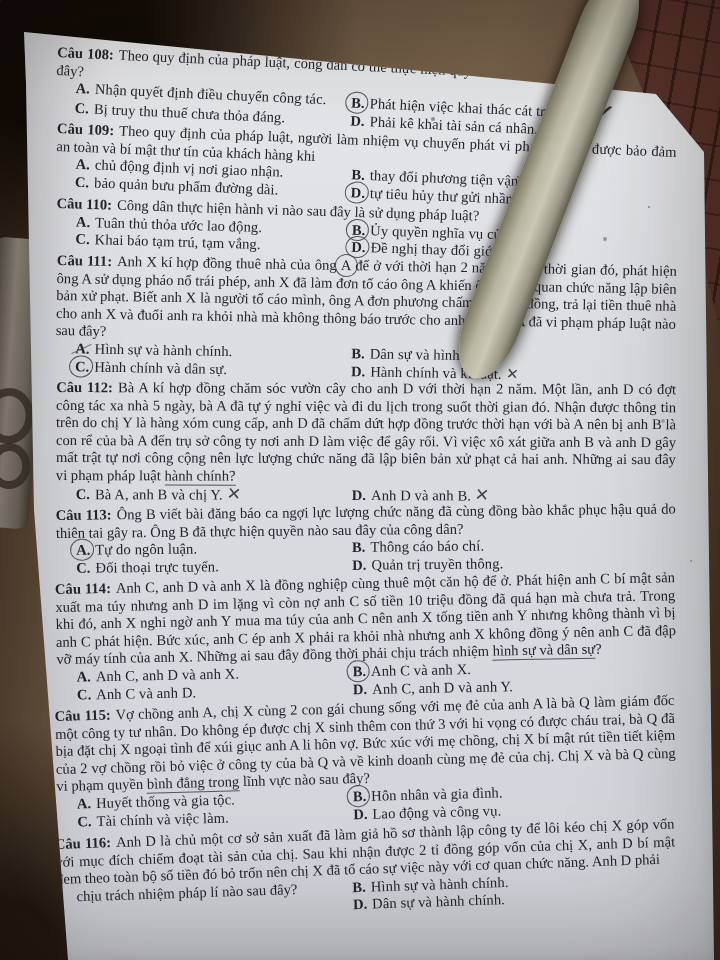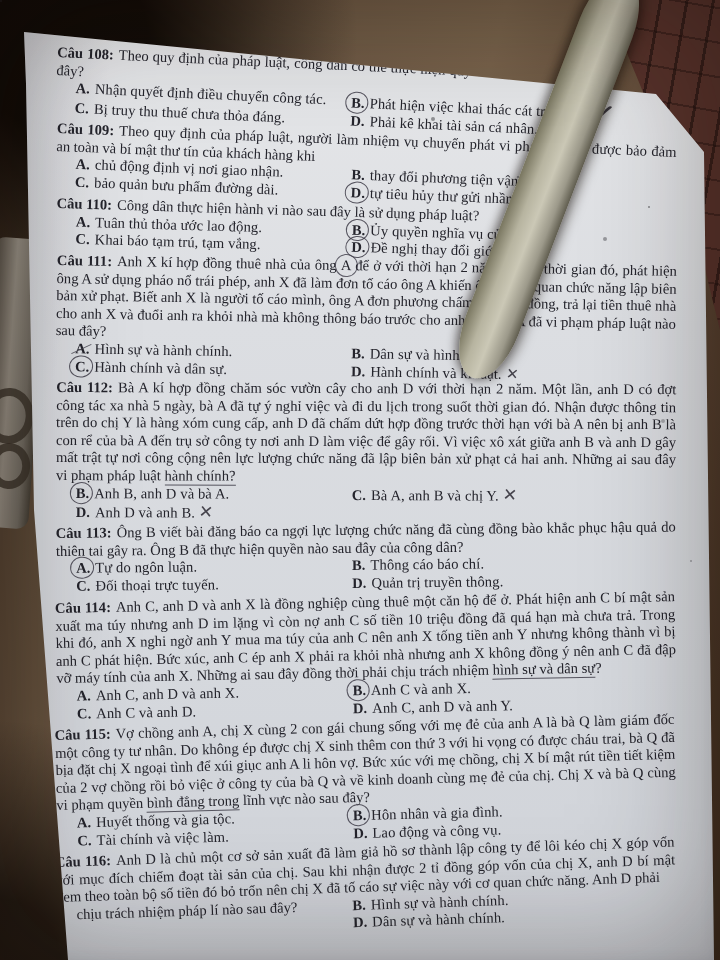--- a/index.html
+++ b/index.html
@@ -144,21 +144,20 @@
           <div class="opt"><span class="letter crossed">A.</span><span class="otext">Hình sự và hành chính.</span><span class="pen-after"></span></div>
           <div class="opt"><span class="letter">B.</span><span class="otext">Dân sự và hình sự.</span><span class="pen-after"></span></div>
           <div class="opt"><span class="letter circled">C.</span><span class="otext">Hành chính và dân sự.</span><span class="pen-after"></span></div>
           <div class="opt"><span class="letter">D.</span><span class="otext">Hành chính và kỉ luật.</span><span class="pen-after">✕</span></div>
         </div>
       </section>
 
       <section class="q">
         <p class="stem"><span class="qnum">Câu 112:</span><span class="stem-text"><span>Bà A kí hợp đồng chăm sóc vườn cây cho anh D với thời hạn 2 năm. Một lần, anh D có đợt công tác xa nhà 5 ngày, bà A đã tự ý nghỉ việc và đi du lịch trong suốt thời gian đó. Nhận được thông tin trên do chị Y là hàng xóm cung cấp, anh D đã chấm dứt hợp đồng trước thời hạn với bà A nên bị anh B là con rể của bà A đến trụ sở công ty nơi anh D làm việc để gây rối. Vì việc xô xát giữa anh B và anh D gây mất trật tự nơi công cộng nên lực lượng chức năng đã lập biên bản xử phạt cả hai anh. Những ai sau đây vi phạm pháp luật </span><span class="part-underline">hành chính?</span></span></p>
         <div class="opts">
-          <div class="opt"><span class="letter circled">B.</span><span class="otext">Anh B, anh D và bà A.</span><span class="pen-after"></span></div>
           <div class="opt"><span class="letter">C.</span><span class="otext">Bà A, anh B và chị Y.</span><span class="pen-after">✕</span></div>
           <div class="opt"><span class="letter">D.</span><span class="otext">Anh D và anh B.</span><span class="pen-after">✕</span></div>
         </div>
       </section>
 
       <section class="q">
         <p class="stem"><span class="qnum">Câu 113:</span><span class="stem-text"><span>Ông B viết bài đăng báo ca ngợi lực lượng chức năng đã cùng đồng bào khắc phục hậu quả do thiên tai gây ra. Ông B đã thực hiện quyền nào sau đây của công dân?</span></span></p>
         <div class="opts">
           <div class="opt"><span class="letter circled">A.</span><span class="otext">Tự do ngôn luận.</span><span class="pen-after"></span></div>
           <div class="opt"><span class="letter">B.</span><span class="otext">Thông cáo báo chí.</span><span class="pen-after"></span></div>

